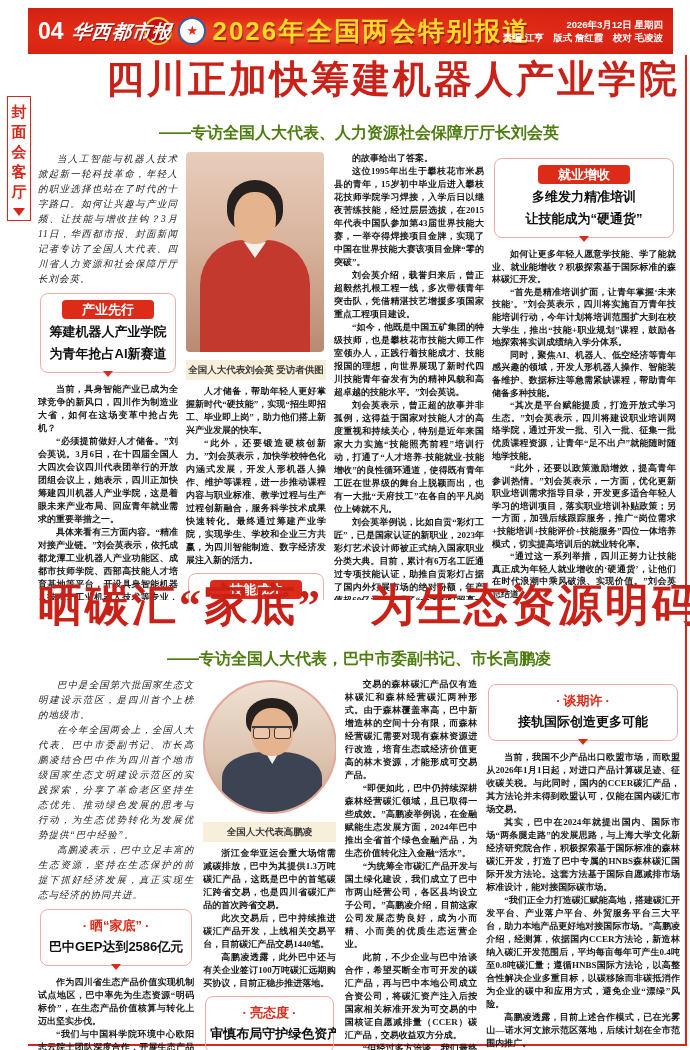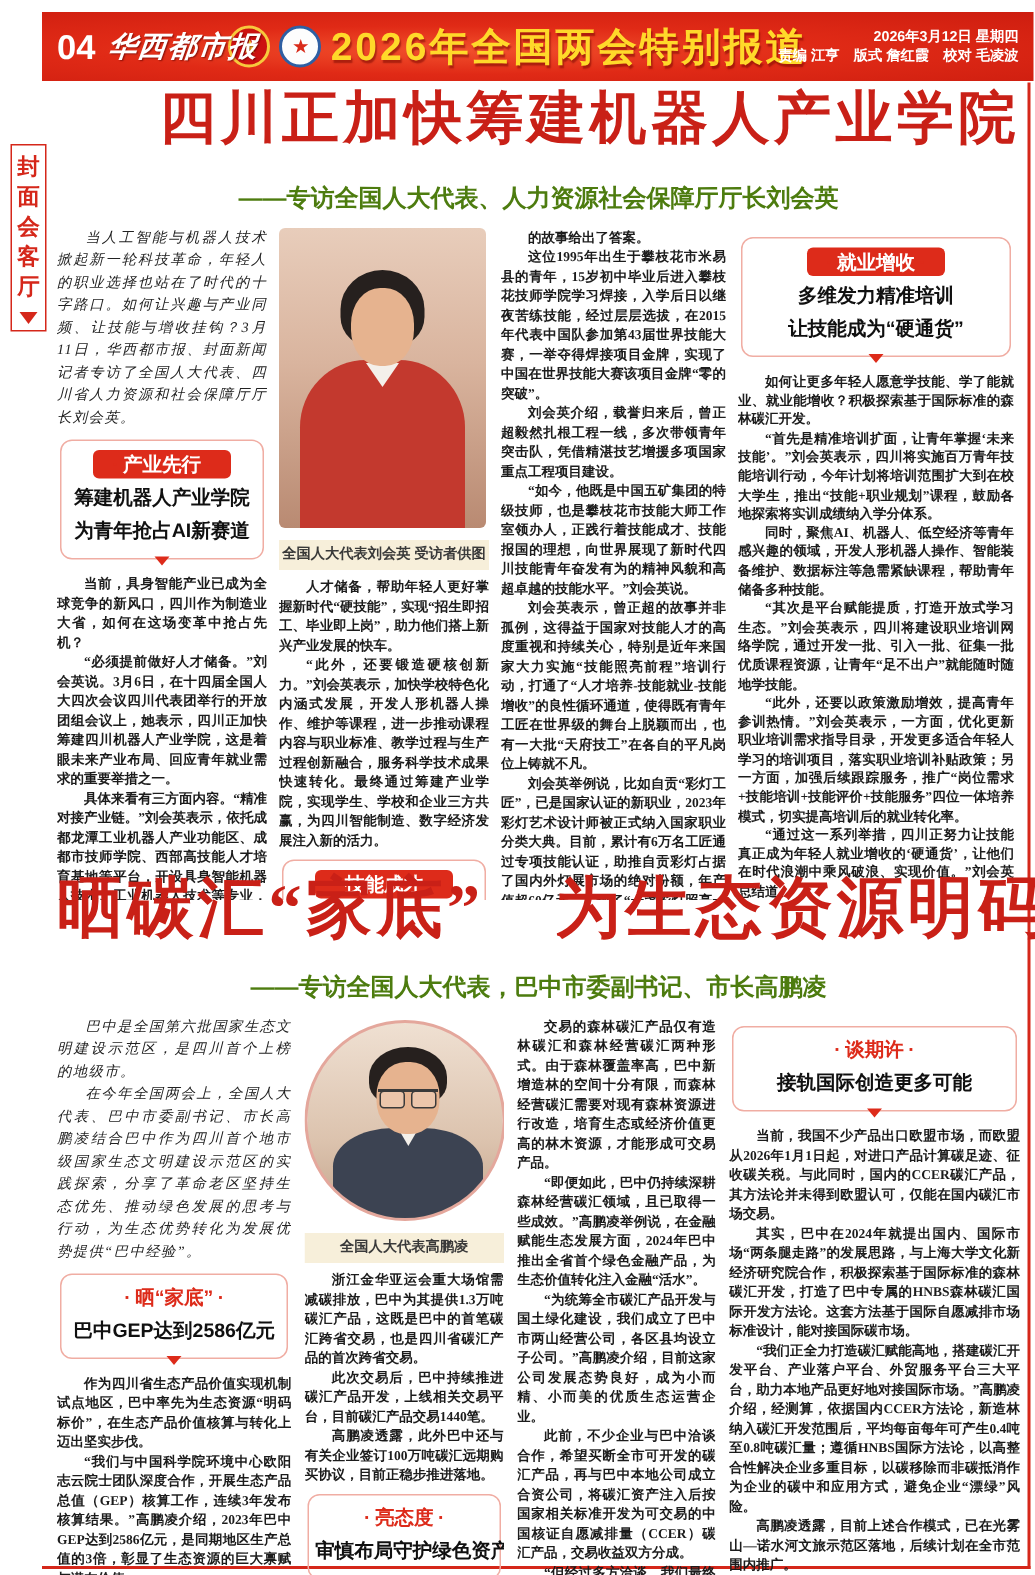--- a/index.html
+++ b/index.html
@@ -1,19 +1,19 @@
 <!DOCTYPE html>
 <html><head>
 <meta charset="utf-8">
 <style>
   html,body{margin:0;padding:0;background:#e9e9e9;}
   #page{position:relative;width:690px;height:1050px;background:#fff;overflow:hidden;
         font-family:"Liberation Serif","DejaVu Serif",serif;color:#111;}
   
-  #banner{position:absolute;left:28px;top:8px;right:1px;height:46px;
+  #banner{position:absolute;left:28px;top:8px;right:17px;height:46px;
     background:radial-gradient(ellipse at 42% 55%, #f2502c 0%, #e02a16 45%, #cd1d0f 100%);
     display:flex;align-items:center;padding:0 10px;box-sizing:border-box;gap:8px;}
   .pagenum{color:#fff;font:bold 23px/1 "Liberation Sans",sans-serif;}
   .masthead{color:#fff;font:bold italic 19px/1 "Liberation Serif",serif;
     text-shadow:1px 1px 1px rgba(90,0,0,.6);transform:skewX(-6deg);letter-spacing:1px;white-space:nowrap;}
   #banner .mid{flex:1;display:flex;align-items:center;justify-content:center;gap:6px;min-width:0;}
   .emblem{width:24px;height:24px;border-radius:50%;flex:0 0 auto;display:flex;align-items:center;justify-content:center;font-size:13px;}
   .emblem.gold{background:#c11; border:2px solid #f7c93d;color:#ffd93a;}
   .emblem.blue{background:#fdfdfd;border:2px solid #2e5fa3;color:#d92b1a;}
   .banner-title{color:#ffd92a;font:900 26px/1 "Liberation Sans",sans-serif;letter-spacing:2px;
@@ -170,20 +170,21 @@
   </div>
 
   <div id="article2" class="article">
     <div class="headline">晒碳汇“家底”　为生态资源明码标价</div>
     <div class="subhead">——专访全国人大代表，巴中市委副书记、市长高鹏凌</div>
     <div class="cols">
         <div class="col">
           <div class="intro">
             <p>巴中是全国第六批国家生态文明建设示范区，是四川首个上榜的地级市。</p>
             <p>在今年全国两会上，全国人大代表、巴中市委副书记、市长高鹏凌结合巴中作为四川首个地市级国家生态文明建设示范区的实践探索，分享了革命老区坚持生态优先、推动绿色发展的思考与行动，为生态优势转化为发展优势提供“巴中经验”。</p>
+            <p>高鹏凌表示，巴中立足丰富的生态资源，坚持在生态保护的前提下抓好经济发展，真正实现生态与经济的协同共进。</p>
           </div>
           <div class="secbox box"><div class="seclabel">晒“家底”</div><div class="secsub">巴中GEP达到2586亿元</div><div class="tri"></div></div>
           <p class="bp">作为四川省生态产品价值实现机制试点地区，巴中率先为生态资源“明码标价”，在生态产品价值核算与转化上迈出坚实步伐。</p>
           <p class="bp">“我们与中国科学院环境中心欧阳志云院士团队深度合作，开展生态产品总值（GEP）核算工作，连续3年发布核算结果。”高鹏凌介绍，2023年巴中GEP达到2586亿元，是同期地区生产总值的3倍，彰显了生态资源的巨大禀赋与潜在价值。</p>
         </div>
         <div class="col">
           <figure class="photo-block">
             <div class="photo gao">
               <div class="torso"></div>
               <div class="collar"></div>

